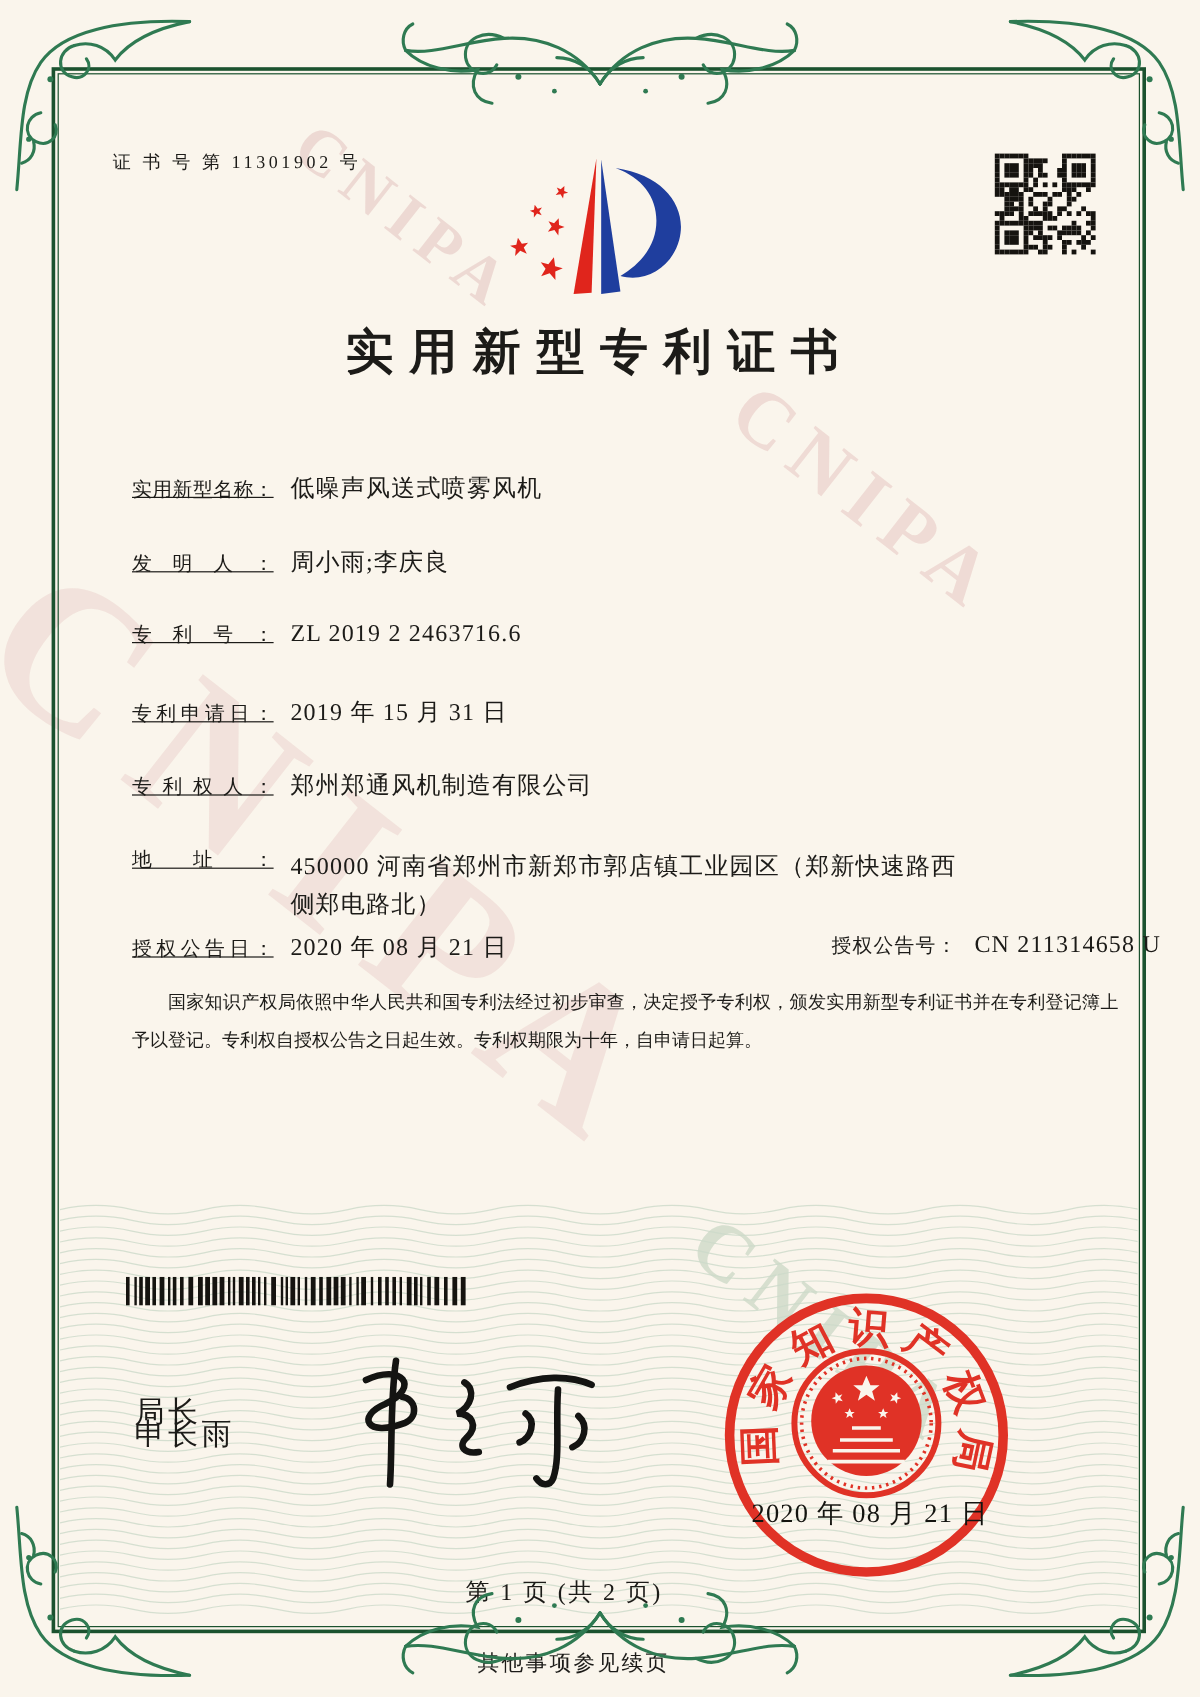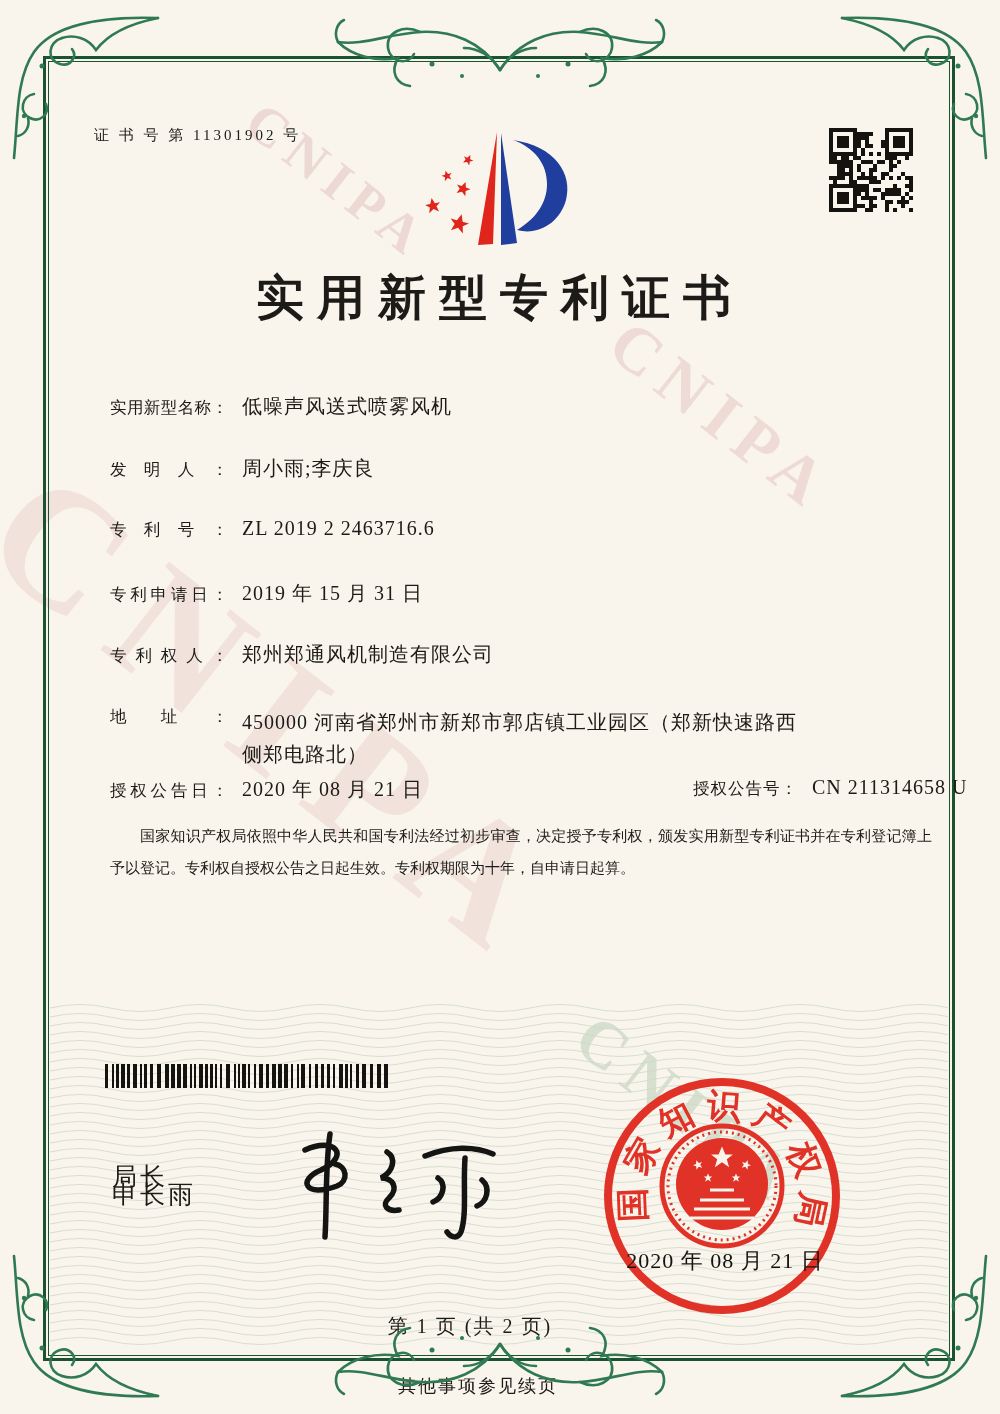--- a/index.html
+++ b/index.html
@@ -8,26 +8,26 @@
   .abs{position:absolute;}
   
   .wm{position:absolute;font-weight:bold;letter-spacing:.18em;transform:rotate(38deg);
       font-family:"Liberation Serif","DejaVu Serif",serif;z-index:0;user-select:none;}
   
   .frame{position:absolute;left:43px;top:56px;width:906px;height:1299px;
          border:3.5px solid #1b522f;z-index:1;}
   .frame-inner{position:absolute;inset:2px;border:1px solid #1b522f;}
   
   .certno{position:absolute;left:94px;top:126px;font-size:15px;letter-spacing:3px;z-index:2;}
-  .title{position:absolute;left:0;top:266px;width:1000px;text-align:center;font-size:48px;
+  .title{position:absolute;left:0;top:266px;width:1000px;text-align:center;font-size:40px;
          font-weight:bold;letter-spacing:13px;z-index:2;}
   
   .row{position:absolute;left:110px;z-index:2;font-size:20px;}
   .flabel{display:inline-block;width:118px;font-size:16.5px;text-align:justify;
-          text-align-last:justify;vertical-align:baseline;}
+          text-align-last:justify;vertical-align:baseline;text-decoration:underline;}
   .fvalue{margin-left:14px;letter-spacing:1px;}
   .addr-value{display:inline-block;width:565px;vertical-align:top;line-height:32px;letter-spacing:1px;}
   .grant-right{position:absolute;left:583px;top:0;white-space:nowrap;}
   .grant-right .rl{font-size:16.5px;letter-spacing:1px;}
   
   .paras{position:absolute;left:110px;top:820px;width:822px;z-index:2;}
   .paras p{margin:0;font-size:15px;line-height:32px;text-indent:2em;text-align:justify;}
   
   .chief{position:absolute;left:112px;z-index:2;font-size:25px;letter-spacing:3px;}
   .pagefoot{position:absolute;left:0;top:1313px;width:940px;text-align:center;

